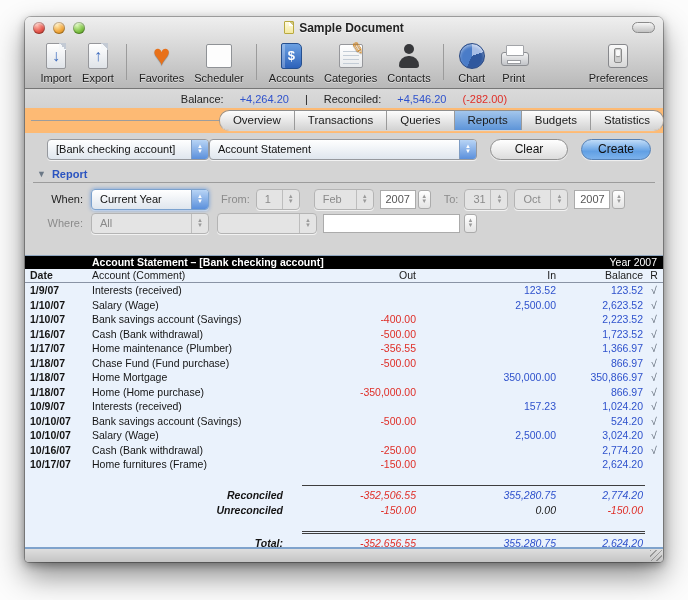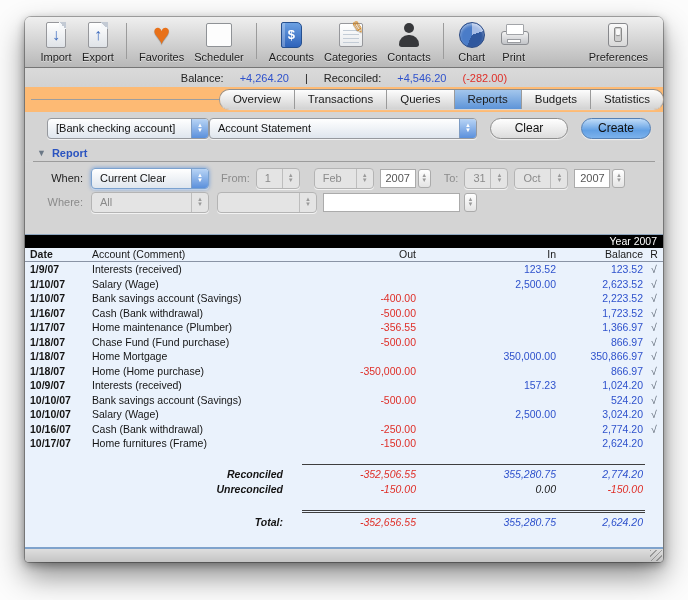--- a/index.html
+++ b/index.html
@@ -162,20 +162,32 @@
   .grip { position:absolute; right:1px; bottom:1px; width:12px; height:11px;
     background:repeating-linear-gradient(135deg, rgba(0,0,0,.28) 0 1px, transparent 1px 4px); }
 </style>
 </head>
 <body>
 
 <div class="canvas">
   <div class="mac-window">
 
     <div class="chrome">
+      <div class="titlebar">
+        <div class="lights">
+          <div class="light red"></div>
+          <div class="light yellow"></div>
+          <div class="light green"></div>
+        </div>
+        <div class="title-center">
+          <span class="doc-mini"></span>
+          <span>Sample Document</span>
+        </div>
+        <div class="pill-widget"></div>
+      </div>
 
       <div class="toolbar">
         <div class="tb-item">
           <span class="icn">
               <span class="page">
                 <span class="arr">↓</span>
               </span>
             </span>
           <span class="tb-label">Import</span>
         </div>
@@ -284,21 +296,21 @@
     <div class="disclosure-row">
       <span class="tri">▼</span>
       <span class="disc-label">Report</span>
     </div>
     <div class="rule"></div>
 
     <div class="filters">
       <div class="f-row">
         <span class="f-lab">When:</span>
         <div class="popup focused" style="width:118px">
-          <span>Current Clear</span>
+          <span>Current Year</span>
           <span class="cap">▲<br>▼</span>
         </div>
         <span class="dim" style="margin:0 6px 0 12px">From:</span>
         <div class="popup disabled" style="width:44px">
           <span>1</span>
           <span class="cap">▲<br>▼</span>
         </div>
         <div class="popup disabled" style="width:60px; margin-left:14px">
           <span>Feb</span>
           <span class="cap">▲<br>▼</span>
@@ -327,20 +339,21 @@
           <span></span>
           <span class="cap">▲<br>▼</span>
         </div>
         <div class="wide-field" style="margin-left:6px"></div>
         <div class="stepper" style="margin-left:4px">▲<br>▼</div>
       </div>
     </div>
 
     <div class="content">
       <div class="band">
+        <span class="band-title">Account Statement – [Bank checking account]</span>
         <span class="band-year">Year 2007</span>
       </div>
       <div class="tr head">
         <span class="c-date">Date</span>
         <span class="c-acc">Account (Comment)</span>
         <span class="c-out">Out</span>
         <span class="c-in">In</span>
         <span class="c-bal">Balance</span>
         <span class="c-r">R</span>
       </div>

